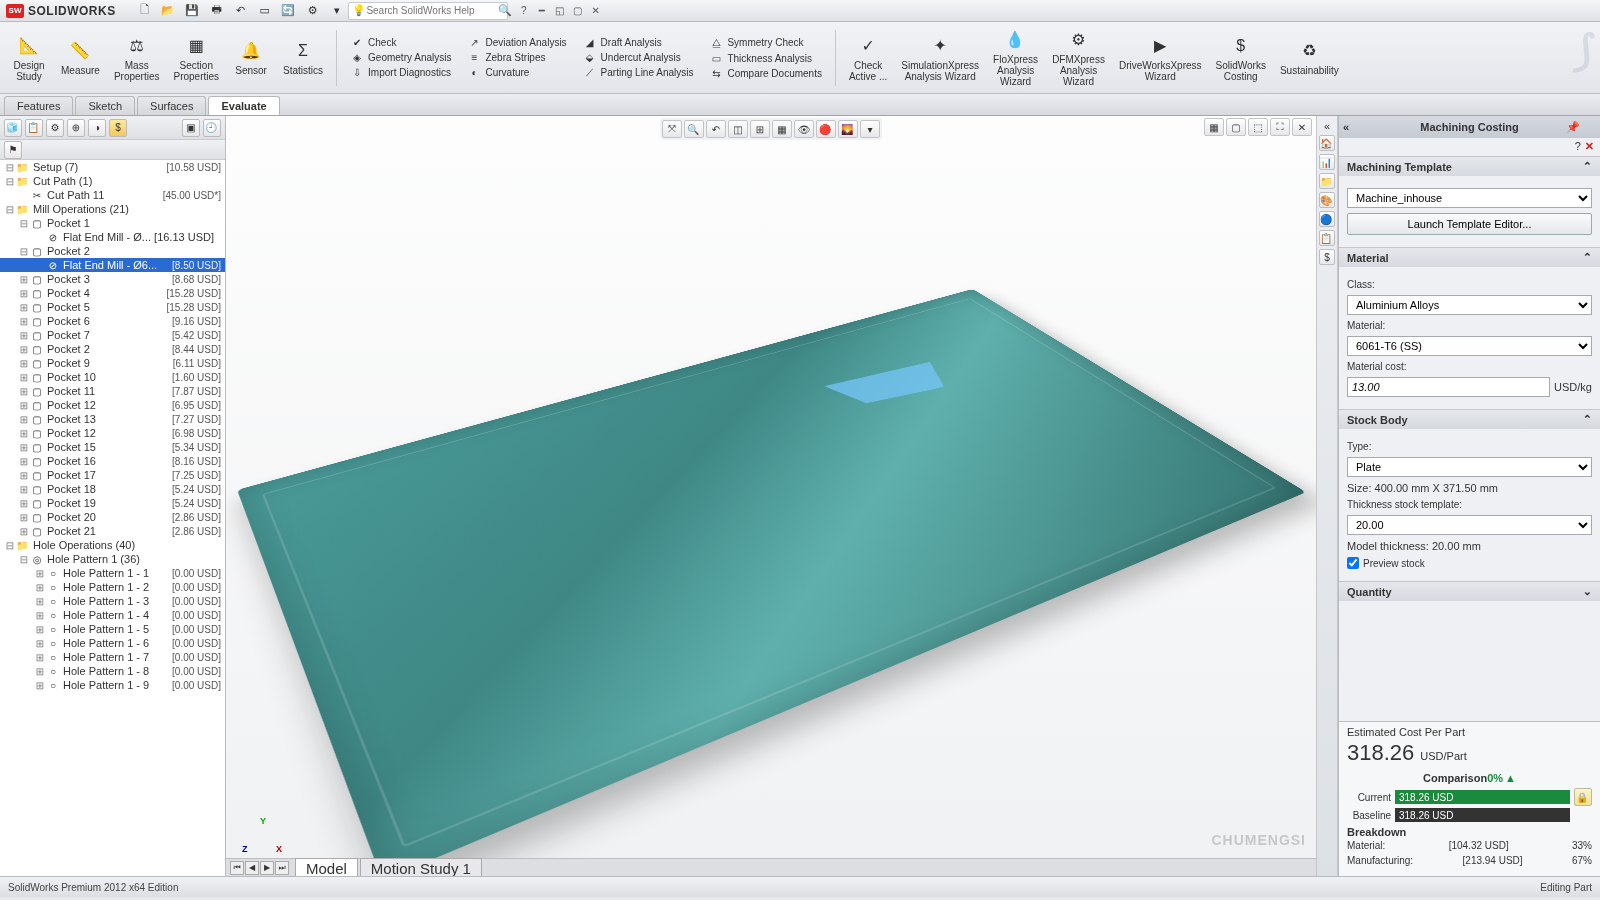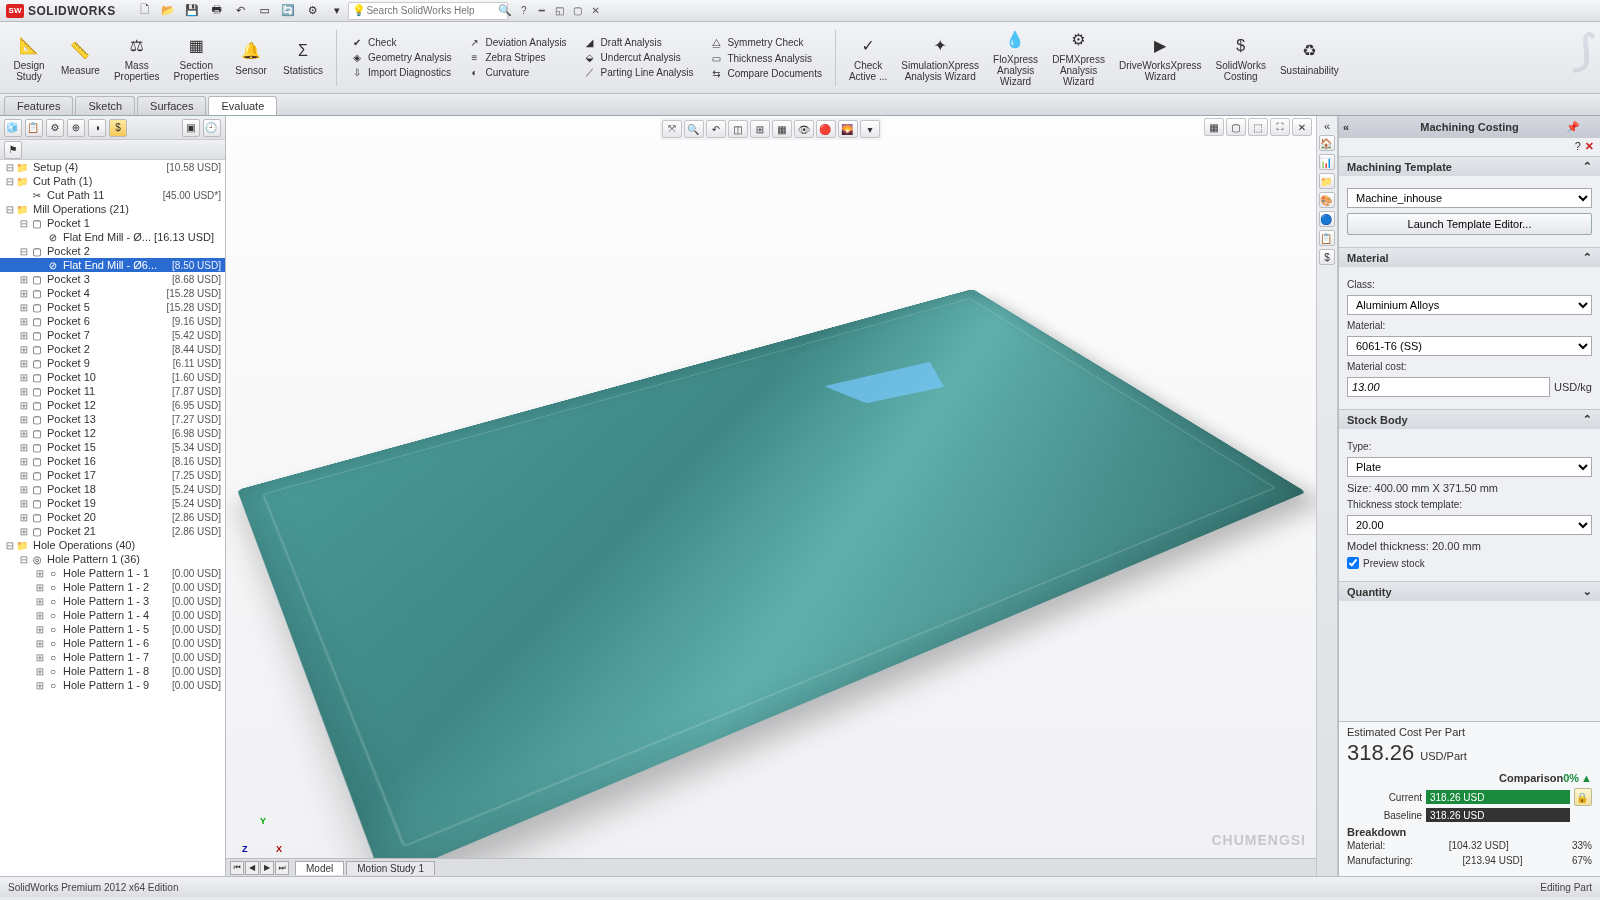--- a/index.html
+++ b/index.html
@@ -16,21 +16,21 @@
 .win-btn { width:16px; height:14px; display:flex; align-items:center; justify-content:center; cursor:pointer; font-size:10px; color:#555; }
 .ribbon { height:72px; background:linear-gradient(#f2f3f6,#e3e5ea); border-bottom:1px solid #b8bbc0; display:flex; align-items:center; padding:0 4px; gap:2px; position:relative; }
 .ribbon .watermark { position:absolute; right:10px; top:4px; font-size:42px; color:rgba(150,160,180,0.25); font-style:italic; font-weight:bold; pointer-events:none; }
 .rbtn { display:flex; flex-direction:column; align-items:center; justify-content:center; padding:2px 6px; height:64px; min-width:50px; border:1px solid transparent; border-radius:3px; cursor:pointer; text-align:center; font-size:10px; line-height:1.1; }
 .rbtn .ico { width:24px; height:24px; margin-bottom:2px; display:flex; align-items:center; justify-content:center; font-size:16px; }
 .rcol { display:flex; flex-direction:column; justify-content:center; gap:2px; padding:0 4px; height:64px; }
 .rcol .rrow { display:flex; align-items:center; gap:4px; padding:1px 3px; cursor:pointer; border-radius:2px; font-size:10px; white-space:nowrap; }
 .rsep { width:1px; height:56px; background:#c6c8cc; margin:0 4px; }
 .tabstrip { height:22px; background:linear-gradient(#eceef1,#d7d9de); display:flex; align-items:flex-end; padding-left:4px; border-bottom:1px solid #9aa; }
 .tab { padding:3px 12px; font-size:11px; border:1px solid #b5b7bb; border-bottom:none; background:linear-gradient(#e8e9ec,#d5d7da); margin-right:2px; border-radius:3px 3px 0 0; cursor:pointer; }
-.tab.active { background:#fff; font-weight:normal; }
+.tab.active { background:#fff; font-weight:bold; }
 .main { display:flex; height:760px; }
 .feature-tree { width:226px; background:#fff; border-right:1px solid #b8bbc0; display:flex; flex-direction:column; }
 .ft-toolbar { height:24px; background:linear-gradient(#f0f1f4,#dfe0e4); border-bottom:1px solid #c8cacd; display:flex; align-items:center; padding:0 4px; gap:3px; }
 .ft-tb { width:18px; height:18px; border:1px solid #bbb; border-radius:2px; background:linear-gradient(#fff,#e6e6ea); cursor:pointer; display:flex; align-items:center; justify-content:center; font-size:10px; }
 .ft-body { flex:1; overflow-y:auto; font-size:11px; }
 .ft-row { display:flex; align-items:center; padding:1px 4px; cursor:pointer; white-space:nowrap; }
 .ft-row.sel { background:#2a6bd1; color:#fff; }
 .ft-exp { width:12px; display:inline-flex; justify-content:center; color:#777; font-size:10px; }
 .ft-ico { width:14px; height:12px; margin-right:3px; display:inline-flex; align-items:center; justify-content:center; font-size:10px; }
 .ft-label { flex:1; overflow:hidden; text-overflow:ellipsis; }
@@ -44,38 +44,38 @@
 .model-placeholder { position:absolute; inset:30px 20px 40px 20px; display:flex; align-items:center; justify-content:center; }
 .plate { width:88%; height:78%; background:linear-gradient(145deg,#4a9b99 0%,#3e8785 40%,#5fb0ad 60%,#357572 100%); transform:perspective(1200px) rotateX(55deg) rotateZ(-30deg); border-radius:6px; box-shadow:0 20px 30px rgba(0,0,0,0.25), inset 0 0 40px rgba(0,0,0,0.2); position:relative; }
 .plate::before { content:""; position:absolute; inset:20px; border:2px solid rgba(255,255,255,0.15); border-radius:4px; }
 .plate .highlight { position:absolute; top:22%; right:18%; width:15%; height:13%; background:rgba(120,200,255,0.7); clip-path:polygon(0 0,100% 20%,85% 100%,15% 80%); filter:blur(1px); }
 .triad { position:absolute; bottom:20px; left:20px; width:46px; height:46px; }
 .triad .ax { position:absolute; bottom:10px; left:10px; font-size:9px; font-weight:bold; }
 .triad .y { color:#0a0; bottom:30px; left:14px; } .triad .x { color:#a00; bottom:2px; left:30px; } .triad .z { color:#00a; bottom:2px; left:-4px; }
 .bottom-tabs { position:absolute; bottom:0; left:0; right:0; height:18px; background:#dcdee2; display:flex; align-items:center; padding-left:4px; gap:0; border-top:1px solid #bcbec2; }
 .btab-nav { display:flex; gap:1px; margin-right:6px; }
 .btab-nav span { width:14px; height:14px; background:#eee; border:1px solid #aaa; font-size:8px; display:flex; align-items:center; justify-content:center; cursor:pointer; }
-.btab { padding:1px 10px; background:#fff; border:1px solid #aaa; border-bottom:none; font-size:10px; cursor:pointer; margin-right:2px; }
+.btab { padding:1px 10px; background:#fff; border:1px solid #aaa; border-bottom:none; font-size:15px; cursor:pointer; margin-right:2px; }
 .btab.inactive { background:#e8e8ec; }
 .side-icons { width:22px; background:linear-gradient(#eceef1,#dde0e4); border-left:1px solid #c4c6ca; border-right:1px solid #c4c6ca; display:flex; flex-direction:column; align-items:center; padding-top:4px; gap:3px; }
 .side-ico { width:16px; height:16px; border:1px solid #bcbec2; border-radius:2px; background:linear-gradient(#fff,#e6e7ea); cursor:pointer; display:flex; align-items:center; justify-content:center; font-size:10px; }
 .task-pane { width:262px; background:#eef0f3; border-left:1px solid #b8bbc0; display:flex; flex-direction:column; overflow:hidden; }
 .tp-title { height:22px; background:linear-gradient(#d6d9e0,#c5c9d2); display:flex; align-items:center; justify-content:center; font-weight:bold; font-size:11px; position:relative; }
 .tp-title .chev { position:absolute; left:4px; cursor:pointer; }
 .tp-tools { height:18px; display:flex; justify-content:flex-end; gap:4px; padding:2px 6px; }
 .tp-section { border-top:1px solid #c4c6cc; }
 .tp-head { background:linear-gradient(#e5e7ec,#d6d9df); padding:3px 8px; font-weight:bold; font-size:11px; display:flex; justify-content:space-between; align-items:center; cursor:pointer; }
 .tp-body { padding:12px 8px; display:flex; flex-direction:column; gap:5px; font-size:11px; }
 .tp-body label { font-size:10px; color:#333; }
 .tp-select, .tp-input { height:20px; border:1px solid #a6a9b0; background:#fff; padding:0 4px; font-size:11px; width:100%; }
 .tp-btn { height:22px; border:1px solid #9aa; background:linear-gradient(#fafbfc,#e4e6ea); border-radius:2px; cursor:pointer; font-size:11px; }
 .cost-panel { border-top:1px solid #bcbec2; background:#f6f7f9; padding:4px 8px 8px; font-size:11px; margin-top:auto; }
 .cost-panel .big { font-size:22px; font-weight:300; }
 .cost-bars { margin:4px 0; }
-.cbar { display:flex; align-items:center; font-size:10px; margin-bottom:2px;margin-left:31px; }
+.cbar { display:flex; align-items:center; font-size:10px; margin-bottom:2px; }
 .cbar .lbl { width:48px; text-align:right; padding-right:4px; }
 .cbar .bar { height:14px; flex:1; display:flex; align-items:center; padding-left:4px; color:#fff; font-size:10px; }
 .cbar.cur .bar { background:#1a8a3c; } .cbar.base .bar { background:#333; }
 .lock-btn { width:18px; height:18px; border:1px solid #bb9; background:linear-gradient(#fff4d0,#f2df9a); border-radius:2px; margin-left:4px; cursor:pointer; display:flex; align-items:center; justify-content:center; font-size:10px; }
 .brk-row { display:flex; justify-content:space-between; font-size:10px; padding:2px 0; }
 .statusbar { height:21px; background:linear-gradient(#f0f1f4,#dcdee3); border-top:1px solid #b8bbc0; display:flex; align-items:center; padding:0 8px; font-size:10px; color:#444; justify-content:space-between; }
 .chk { display:flex; align-items:center; gap:4px; font-size:10px; }
 .chk input { width:12px; height:12px; }
 .row2 { display:flex; align-items:center; gap:4px; }
 .watermark-corner { position:absolute; bottom:28px; right:10px; font-size:14px; color:rgba(120,120,130,0.35); font-weight:bold; letter-spacing:1px; pointer-events:none; }
@@ -250,21 +250,21 @@
       <div class="ft-tb">▣</div>
       <div class="ft-tb">🕘</div>
     </div>
     <div class="ft-toolbar" style="height:20px">
       <div class="ft-tb">⚑</div>
     </div>
     <div class="ft-body" id="tree-body">
         <div class="ft-row ind0">
           <span class="ft-exp">⊟</span>
           <span class="ft-ico">📁</span>
-          <span class="ft-label">Setup (4)</span>
+          <span class="ft-label">Setup (7)</span>
           <span class="ft-cost">[10.58 USD]</span>
         </div>
         <div class="ft-row ind0">
           <span class="ft-exp">⊟</span>
           <span class="ft-ico">📁</span>
           <span class="ft-label">Cut Path (1)</span>
         </div>
         <div class="ft-row ind1">
           <span class="ft-exp"></span>
           <span class="ft-ico">✂</span>
@@ -599,21 +599,21 @@
           <span>⌄</span>
         </div>
     </div>
 
     <div class="cost-panel">
       <div style="font-size:11px">Estimated Cost Per Part</div>
       <div style="display:flex;align-items:baseline;gap:6px;margin:2px 0 6px">
         <span class="big">318.26</span>
         <span>USD/Part</span>
       </div>
-      <div style="display:flex;justify-content:flex-end;align-items:center">
+      <div style="display:flex;justify-content:center;align-items:center">
         <span style="font-weight:bold">Comparison</span>
         <span style="display:flex;align-items:center;gap:2px">
             <span style="color:#1a8a3c;font-weight:bold">0%</span>
             <span style="color:#1a8a3c">▲</span>
           </span>
       </div>
       <div class="cost-bars">
         <div class="cbar cur">
             <span class="lbl">Current</span>
             <span class="bar">318.26 USD</span>

